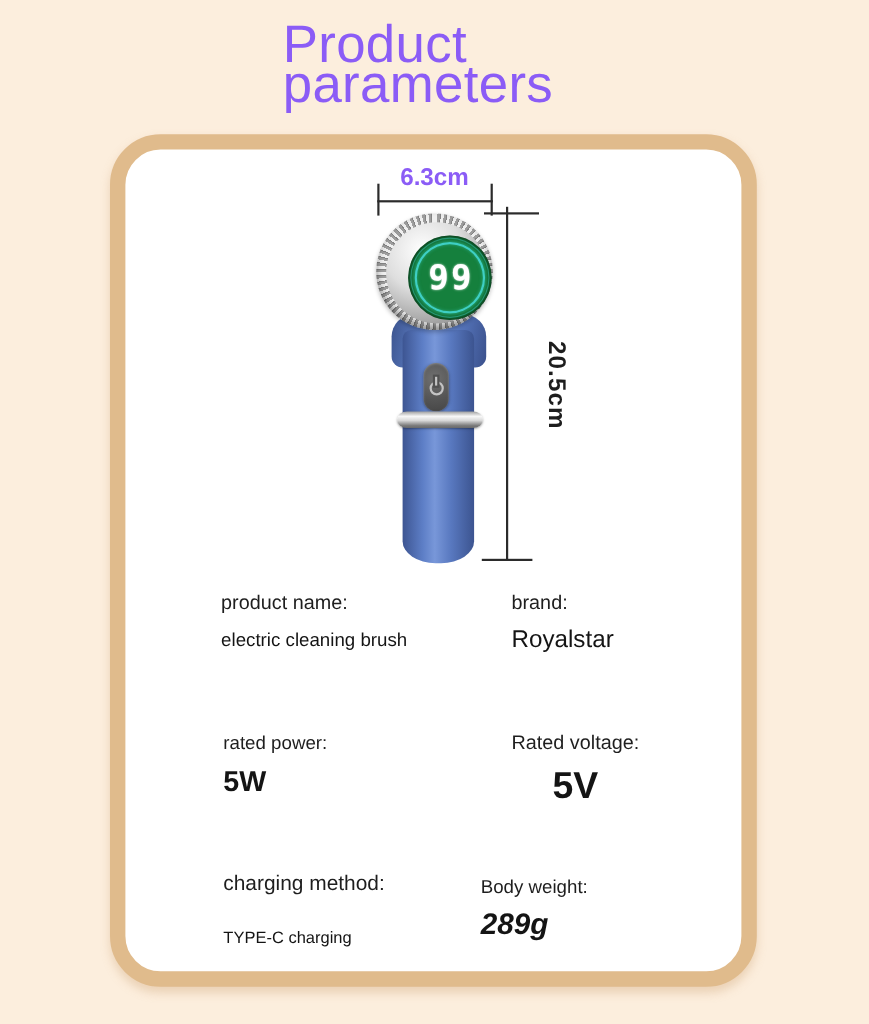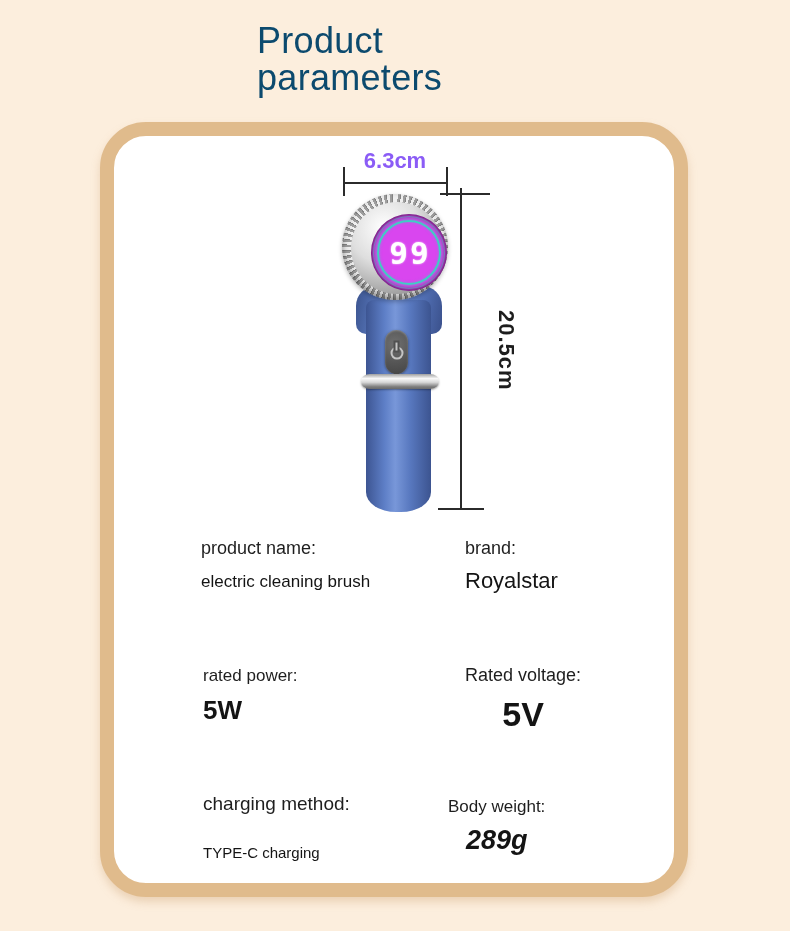--- a/index.html
+++ b/index.html
@@ -9,22 +9,22 @@
     background: #fceedd;
     position: relative;
     overflow: hidden;
     color: #1a1a1a;
   }
   .canvas { position: absolute; inset: 0; width: 790px; height: 931px; }
 
   
   .page-title {
     position: absolute; left: 257px; top: 22px;
-    font-size: 36px; line-height: 37px; font-weight: 500;
-    color: #0c4a6e; letter-spacing: 0.3px;
+    font-size: 48px; line-height: 37px; font-weight: 500;
+    color: #8b5cf6; letter-spacing: 0.3px;
   }
 
   
   .product-card {
     position: absolute; left: 100px; top: 122px;
     width: 588px; height: 775px;
     background: #ffffff;
     border: 14px solid #e0bb8c;
     border-radius: 46px;
     box-shadow: 0 5px 9px rgba(203,159,108,0.35);
@@ -93,21 +93,21 @@
     box-shadow: inset 0 -4px 7px rgba(0,0,0,0.4), 0 2px 4px rgba(0,0,0,0.25);
   }
   .bezel-ring {
     position: absolute; left: 351px; top: 202px; width: 92px; height: 92px;
     border-radius: 50%;
     background: radial-gradient(circle at 36% 28%, #ffffff 0%, #dedede 40%, #a8a8a8 72%, #6f6f6f 100%);
   }
   .led-display {
     position: absolute; left: 371px; top: 214px; width: 76px; height: 77px;
     border-radius: 50%;
-    background: #d946ef;
+    background: #15803d;
     display: flex; align-items: center; justify-content: center;
     box-shadow: inset 0 0 6px rgba(0,0,0,0.9);
   }
   .teal-ring-outer {
     position: absolute; inset: 2px; border-radius: 50%;
     border: 1.5px solid rgba(62, 207, 196, 0.45);
   }
   .teal-ring {
     position: absolute; inset: 6px; border-radius: 50%;
     border: 2.5px solid #3ecfc4;
@@ -138,21 +138,21 @@
   .spec-rated-power     .spec-value { font-size: 26px; font-weight: bold; margin-top: 9px; }
 
   .spec-rated-voltage   { left: 465px; top: 665px; text-align: center; }
   .spec-rated-voltage   .spec-label { font-size: 18px; }
   .spec-rated-voltage   .spec-value { font-size: 34px; font-weight: bold; margin-top: 9px; }
 
   .spec-charging-method { left: 203px; top: 793px; }
   .spec-charging-method .spec-label { font-size: 19px; }
   .spec-charging-method .spec-value { font-size: 15px; margin-top: 29px; }
 
-  .spec-body-weight     { left: 448px; top: 797px; text-align: center; }
+  .spec-body-weight     { left: 437px; top: 797px; }
   .spec-body-weight     .spec-label { font-size: 17px; }
   .spec-body-weight     .spec-value { font-size: 27px; font-weight: bold; margin-top: 8px; font-style: italic; }
 </style>
 </head>
 <body>
 
 <div class="canvas">
 
   <div class="page-title">
     <div>Product</div>

